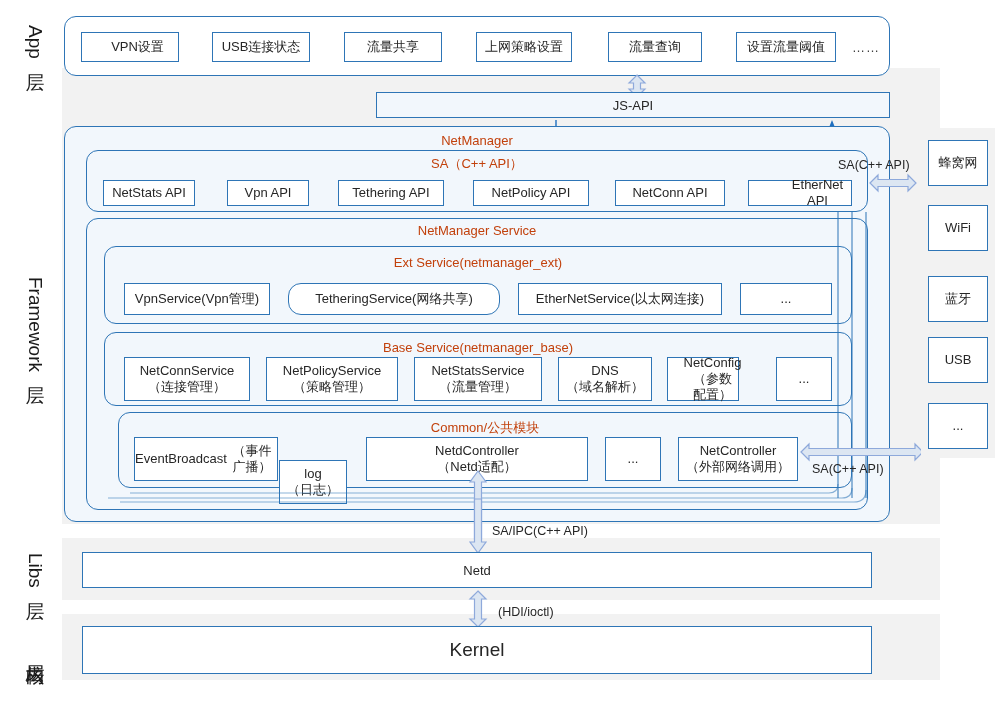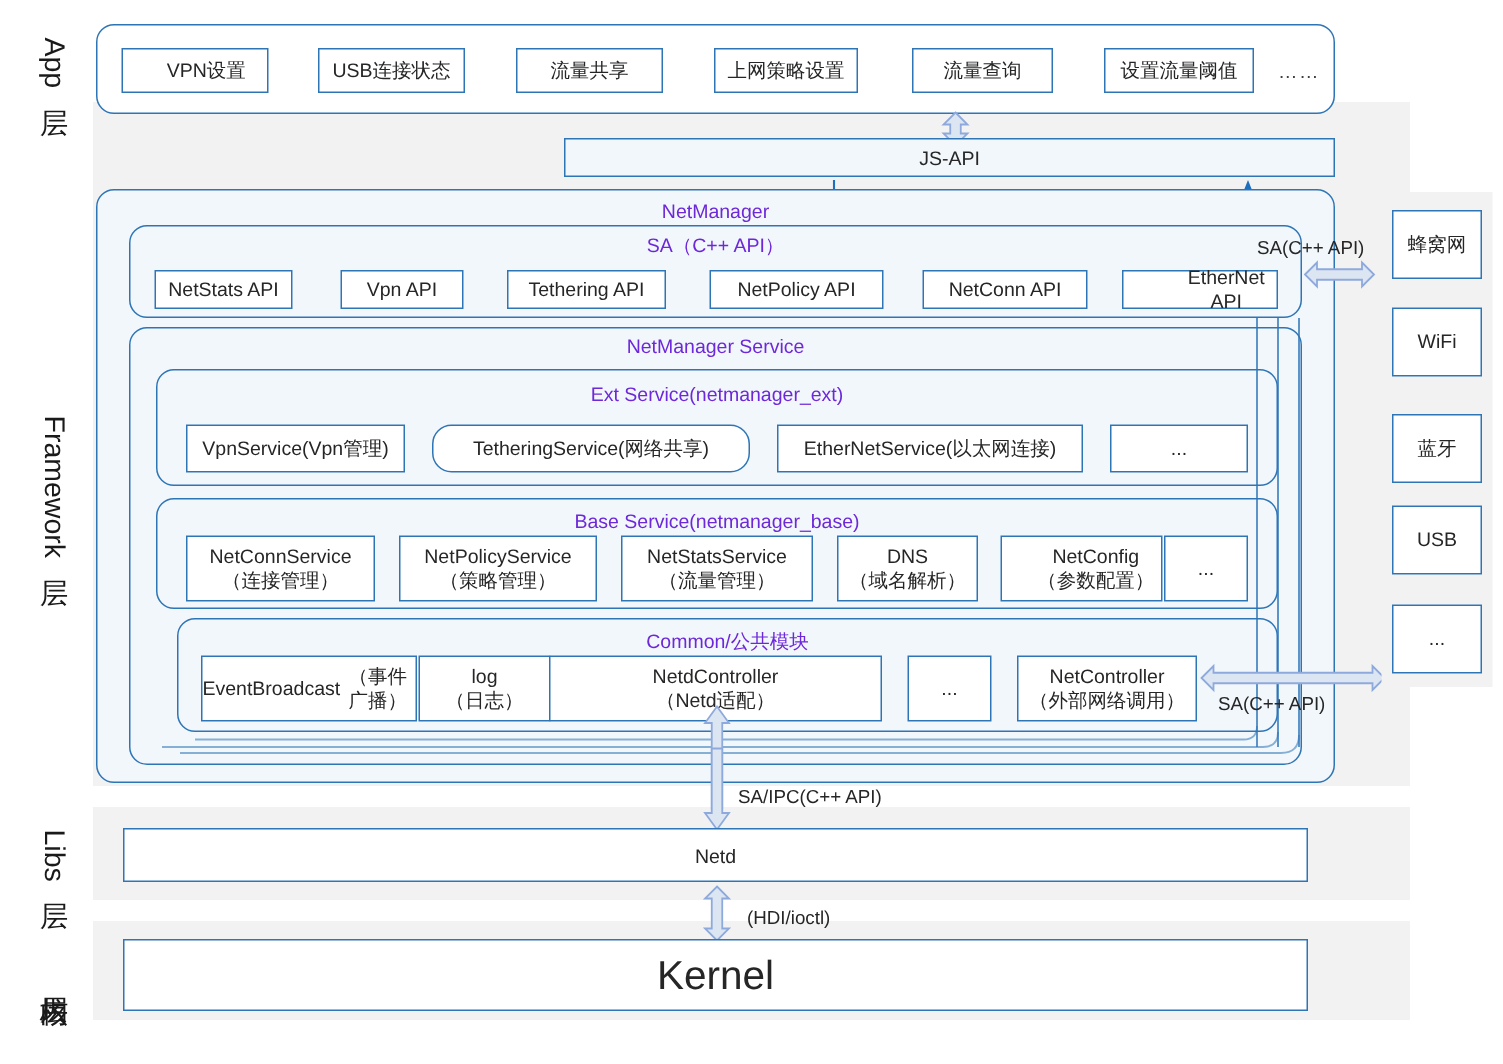--- a/index.html
+++ b/index.html
@@ -22,21 +22,21 @@
     display:flex;align-items:center;justify-content:center;
     text-align:center;line-height:1.25;font-size:13px;color:#262626;
   }
   .sbox-plain{
     border:1px solid #2e75b6;background:#ffffff;
     display:flex;align-items:center;justify-content:center;
     font-size:13px;
   }
   .cap{ 
     position:absolute;left:0;right:0;text-align:center;
-    font-size:13px;color:#6d28d9;
+    font-size:13px;color:#c2410c;
   }
   .vlabel{
     position:absolute;
     writing-mode:vertical-rl;
     text-orientation:mixed;
     font-size:19px;color:#1a1a1a;
     display:flex;align-items:center;justify-content:center;
     white-space:nowrap;
   }
   .dots{letter-spacing:1px;font-size:13px;color:#404040;}
@@ -129,34 +129,34 @@
   <span>（策略管理）</span>
 </div>
 <div class="abs sbox" style="left:414px;top:357px;width:128px;height:44px;flex-direction:column;">
   <span>NetStatsService</span>
   <span>（流量管理）</span>
 </div>
 <div class="abs sbox" style="left:558px;top:357px;width:94px;height:44px;flex-direction:column;">
   <span>DNS</span>
   <span>（域名解析）</span>
 </div>
-<div class="abs sbox" style="left:667px;top:357px;width:108px;height:44px;flex-direction:column;padding-left:19px;">
+<div class="abs sbox" style="left:667px;top:357px;width:72px;height:44px;flex-direction:column;padding-left:19px;">
   <span>NetConfig</span>
   <span>（参数配置）</span>
 </div>
 <div class="abs sbox" style="left:776px;top:357px;width:56px;height:44px;">...</div>
 
 <div class="abs rbox" style="left:118px;top:412px;width:734px;height:76px;"></div>
 <div class="cap" style="left:118px;top:419px;width:734px;">Common/公共模块</div>
 
 <div class="abs sbox" style="left:134px;top:437px;width:144px;height:44px;flex-direction:row;">
   <span>EventBroadcast</span>
   <span>（事件广播）</span>
 </div>
-<div class="abs sbox" style="left:279px;top:437px;width:88px;height:44px;flex-direction:column;">
+<div class="abs sbox" style="left:279px;top:460px;width:68px;height:44px;flex-direction:column;">
   <span>log</span>
   <span>（日志）</span>
 </div>
 <div class="abs sbox" style="left:366px;top:437px;width:222px;height:44px;flex-direction:column;">
   <span>NetdController</span>
   <span>（Netd适配）</span>
 </div>
 <div class="abs sbox" style="left:605px;top:437px;width:56px;height:44px;">...</div>
 <div class="abs sbox" style="left:678px;top:437px;width:120px;height:44px;flex-direction:column;">
   <span>NetController</span>
@@ -205,13 +205,13 @@
 
 <div class="abs sbox-plain" style="left:82px;top:552px;width:790px;height:36px;">Netd</div>
 
 <div class="blockarrow" style="left:467px;top:590px;width:22px;height:38px;">
   <svg width="22" height="38" viewBox="0 0 22 38">
     <polygon points="11,1 19,9 14.5,9 14.5,29 19,29 11,37 3,29 7.5,29 7.5,9 3,9" fill="#dce6f2" stroke="#8ea9db" stroke-width="1.2"></polygon>
   </svg>
 </div>
 <div class="arrlbl" style="left:498px;top:605px;">(HDI/ioctl)</div>
 
-<div class="abs sbox-plain" style="left:82px;top:626px;width:790px;height:48px;font-size:27px;">Kernel</div>
+<div class="abs sbox-plain" style="left:82px;top:626px;width:790px;height:48px;font-size:19px;">Kernel</div>
 
 </body></html>

